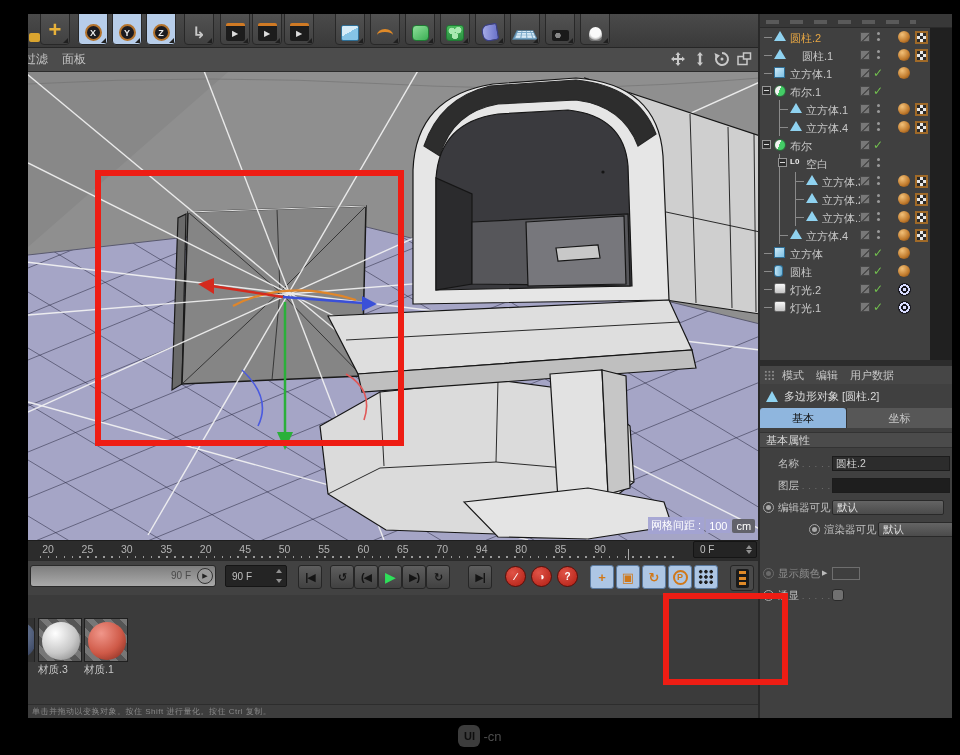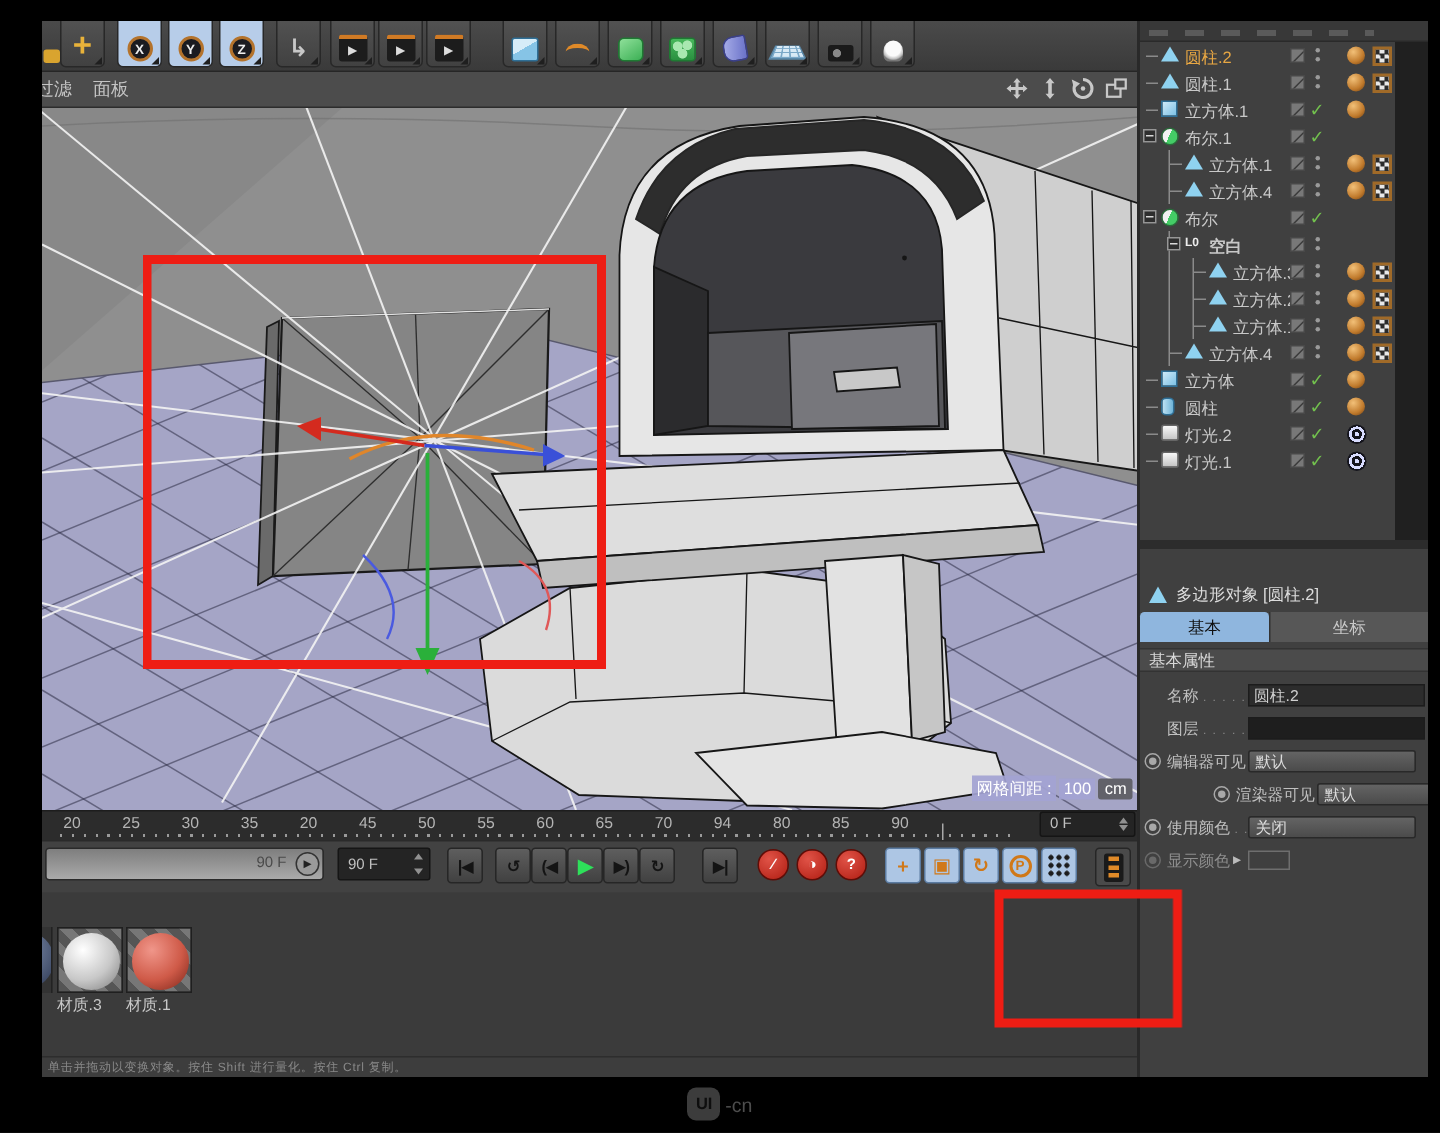--- a/index.html
+++ b/index.html
@@ -399,21 +399,21 @@
             <span class="oi oi-polygon" style="left: 14px;"></span>
             <span class="o-name sel" style="left: 30px;">圆柱.2</span>
             <span class="v-slash"></span>
             <span class="v-dots"></span>
             <span class="tag tag-material" style="left: 138px;"></span>
             <span class="tag tag-uv" style="left: 155px;"></span>
           </div>
           <div class="om-row">
             <span class="o-dash" style="left: 4px;"></span>
             <span class="oi oi-polygon" style="left: 14px;"></span>
-            <span class="o-name" style="left: 30px;">圆柱.1</span>
+            <span class="o-name" style="left: 42px;">圆柱.1</span>
             <span class="v-slash"></span>
             <span class="v-dots"></span>
             <span class="tag tag-material" style="left: 138px;"></span>
             <span class="tag tag-uv" style="left: 155px;"></span>
           </div>
           <div class="om-row">
             <span class="o-dash" style="left: 4px;"></span>
             <span class="oi oi-cube" style="left: 14px;"></span>
             <span class="o-name" style="left: 30px;">立方体.1</span>
             <span class="v-slash"></span>
@@ -451,21 +451,21 @@
             <span class="o-exp" style="left: 2px;"></span>
             <span class="oi oi-boole" style="left: 14px;"></span>
             <span class="o-name" style="left: 30px;">布尔</span>
             <span class="v-slash"></span>
             <span class="v-check">✓</span>
           </div>
           <div class="om-row">
             <span class="o-vline" style="left: 19px;"></span>
             <span class="o-exp" style="left: 18px;"></span>
             <span class="oi oi-null" style="left: 30px;">L0</span>
-            <span class="o-name" style="left: 46px; font-weight: bold;">空白</span>
+            <span class="o-name" style="left: 46px;">空白</span>
             <span class="v-slash"></span>
             <span class="v-dots"></span>
           </div>
           <div class="om-row">
             <span class="o-vline" style="left: 19px;"></span>
             <span class="o-vline" style="left: 35px;"></span>
             <span class="o-dash" style="left: 36px;"></span>
             <span class="oi oi-polygon" style="left: 46px;"></span>
             <span class="o-name" style="left: 62px;">立方体.3</span>
             <span class="v-slash"></span>
@@ -532,20 +532,26 @@
           <div class="om-row">
             <span class="o-dash" style="left: 4px;"></span>
             <span class="oi oi-light" style="left: 14px;"></span>
             <span class="o-name" style="left: 30px;">灯光.1</span>
             <span class="v-slash"></span>
             <span class="v-check">✓</span>
             <span class="tag tag-target" style="left: 138px;"></span>
           </div>
         </div>
       <div class="splitter"></div>
+      <div class="am-menubar">
+        <span class="am-grip"></span>
+        <span>模式</span>
+        <span>编辑</span>
+        <span>用户数据</span>
+      </div>
       <div class="am-title">
         <span class="tri"></span>
         <span>多边形对象 [圆柱.2]</span>
       </div>
       <div class="am-tabs">
         <div class="am-tab t0">基本</div>
         <div class="am-tab t1">坐标</div>
       </div>
       <div class="am-section">基本属性</div>
 
@@ -568,33 +574,31 @@
             <span>默认</span>
           </div>
       </div>
       <div class="af-row" style="top:506px;margin-left:46px;">
         <span class="af-radio"></span>
         <span class="af-label"><span>渲染器可见</span></span>
         <div class="af-dd">
             <span>默认</span>
           </div>
       </div>
-      <div class="af-row" style="top:528px;">
-        <span class="af-radio"></span>
-        <span class="af-label"><span>使用颜色</span> <span class="af-dots">. .</span></span>
-        <div class="af-dd">
-            <span>关闭</span>
-          </div>
-      </div>
       <div class="af-row" style="top:550px;">
         <span class="af-radio dim"></span>
         <span class="af-label" style="color:#8e8e8e;"><span>显示颜色</span></span>
         <span class="af-arrow">▶</span>
         <div class="af-swatch"></div>
       </div>
+      <div class="af-row" style="top:572px;">
+        <span class="af-radio"></span>
+        <span class="af-label"><span>透显</span> <span class="af-dots">. . . . .</span></span>
+        <span class="af-check"></span>
+      </div>
     </div>
 
     <div class="redbox" style="left:67px;top:156px;width:309px;height:276px;"></div>
     <div class="redbox" style="left:635px;top:579px;width:125px;height:92px;"></div>
   </div>
 
   <div class="watermark">
     <span class="wm-logo">UI</span>
     <span class="wm-suffix">-cn</span>
   </div>

